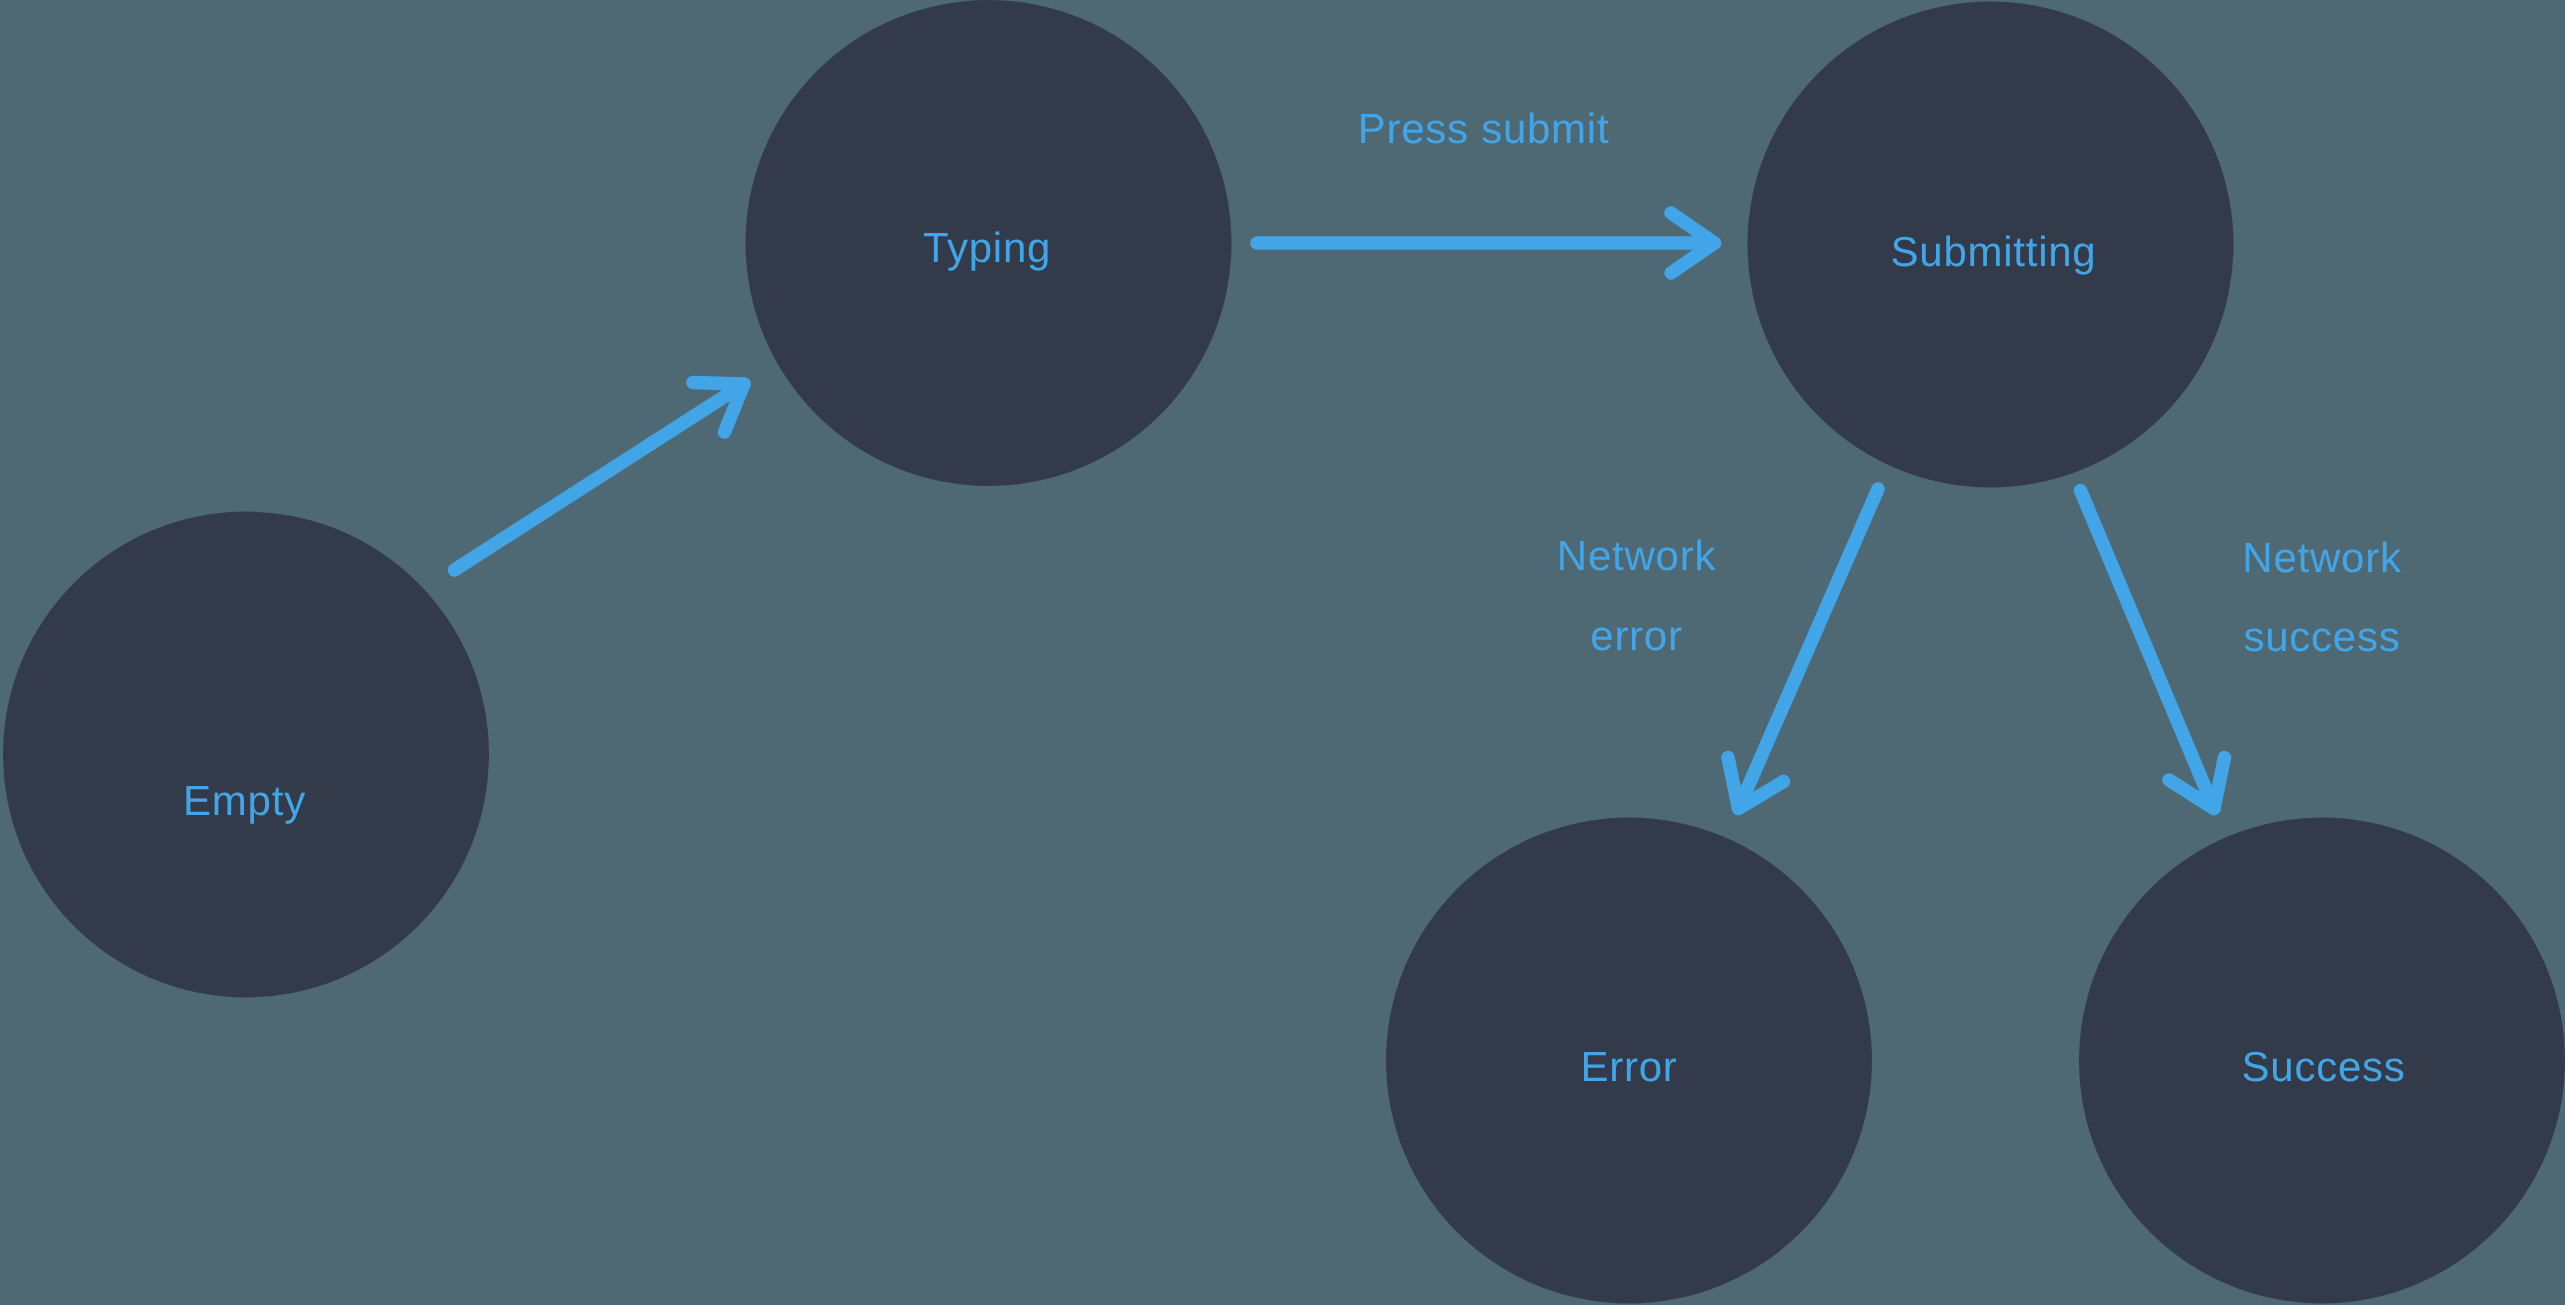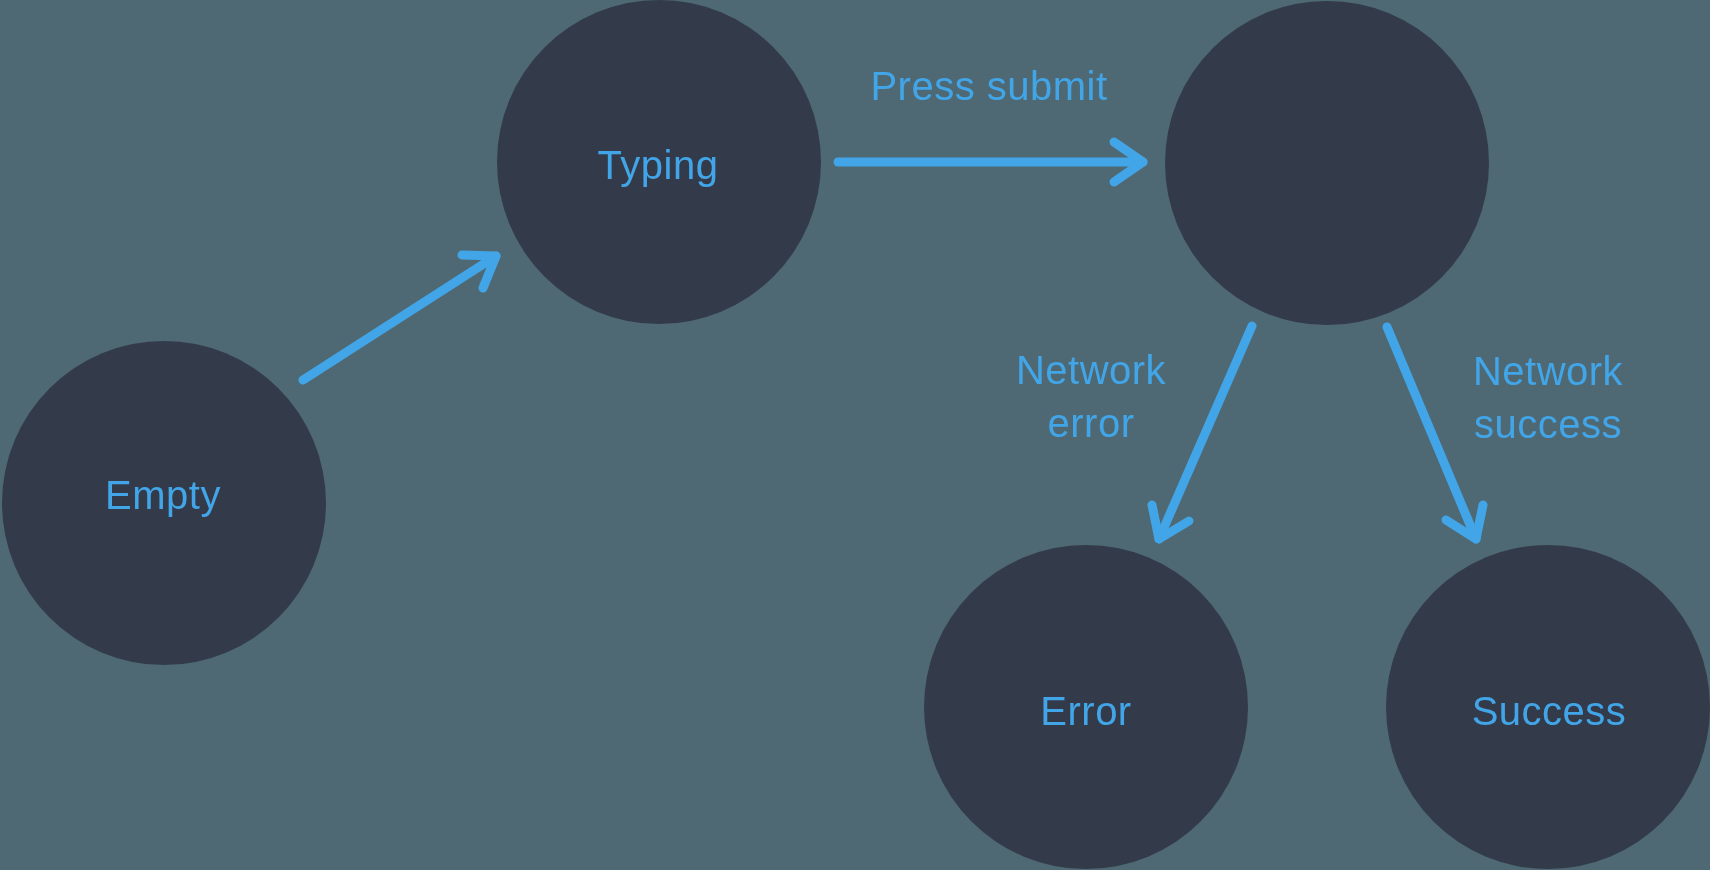--- a/index.html
+++ b/index.html
@@ -30,21 +30,21 @@
     stroke: var(--blue);
     stroke-width: 9;
     stroke-linecap: round;
     stroke-linejoin: round;
     fill: none;
   }
   .label {
     position: absolute;
     transform: translate(-50%, -50%);
     color: var(--blue);
-    font-size: 40px;
+    font-size: 28px;
     letter-spacing: 0.5px;
     white-space: nowrap;
     text-align: center;
     line-height: 53px;
   }
 </style>
 </head>
 <body>
 
 <div class="canvas">
@@ -71,22 +71,23 @@
       <path class="edge" d="M 1252 326 L 1159 539"></path>
       <path class="edge" d="M 1152 505 L 1159 539 L 1189 521"></path>
     </g>
 
     <g>
       <path class="edge" d="M 1387 327 L 1476 539"></path>
       <path class="edge" d="M 1446 520 L 1476 539 L 1483 505"></path>
     </g>
   </svg>
 
-  <div class="label" style="left:163px; top:495px;">Empty</div>
+  <div class="label" style="left:163px; top:534px;">Empty</div>
   <div class="label" style="left:658px; top:165px;">Typing</div>
+  <div class="label" style="left:1329px; top:168px;">Submitting</div>
   <div class="label" style="left:1086px; top:711px;">Error</div>
   <div class="label" style="left:1549px; top:711px;">Success</div>
 
 
   <div class="label" style="left:989px; top:86px;">
     <div>Press submit</div>
   </div>
 
   <div class="label" style="left:1091px; top:397px;">
     <div>Network</div>

